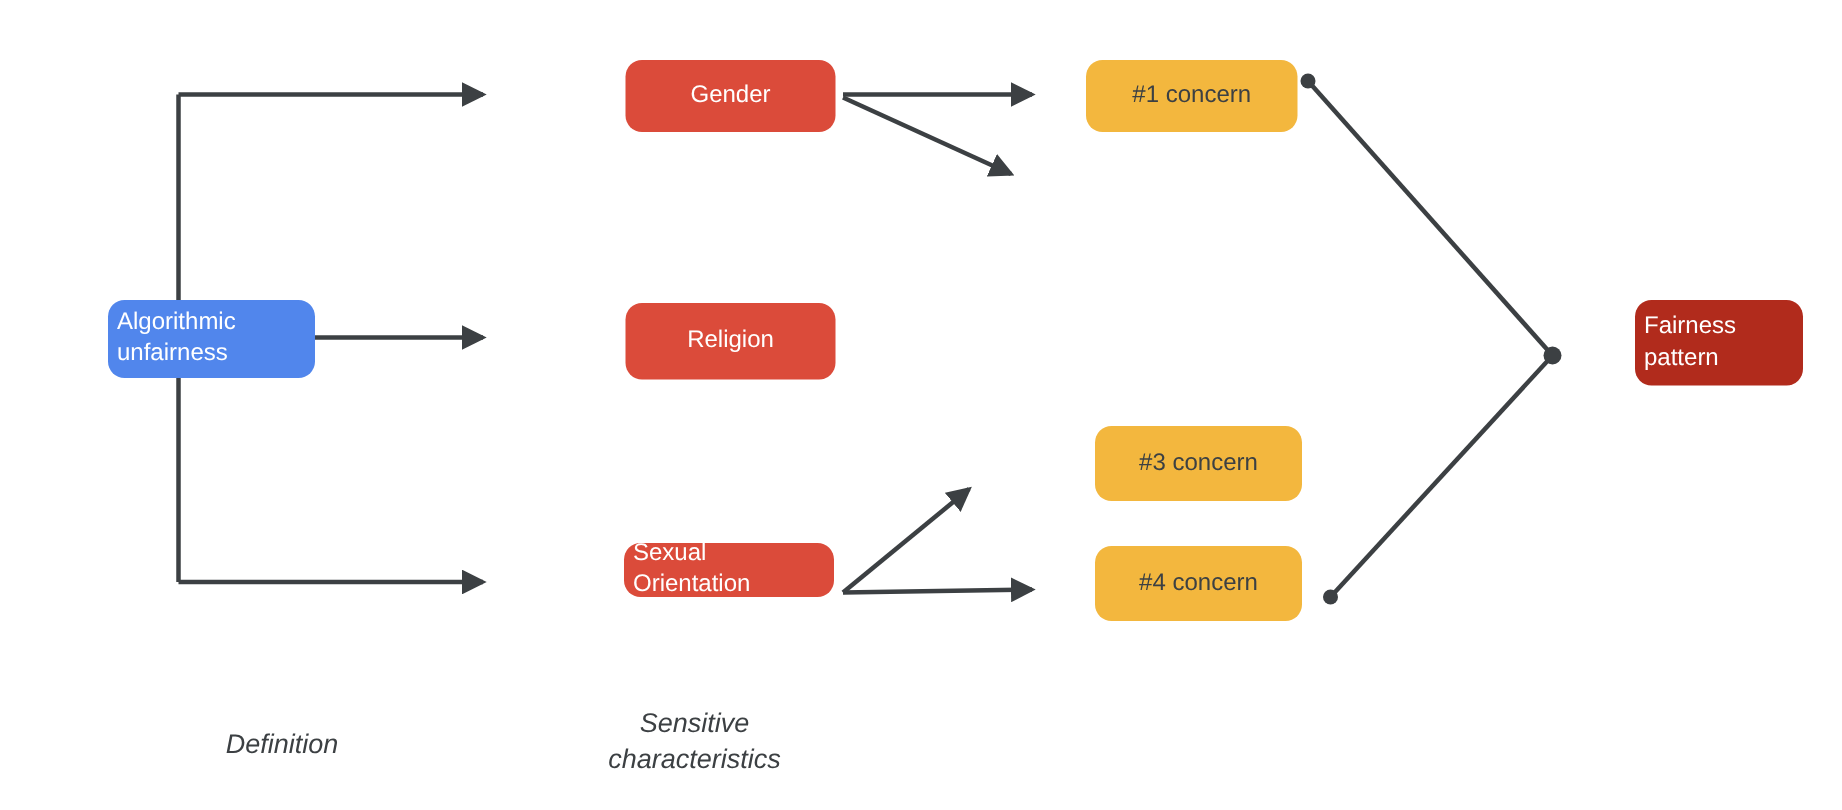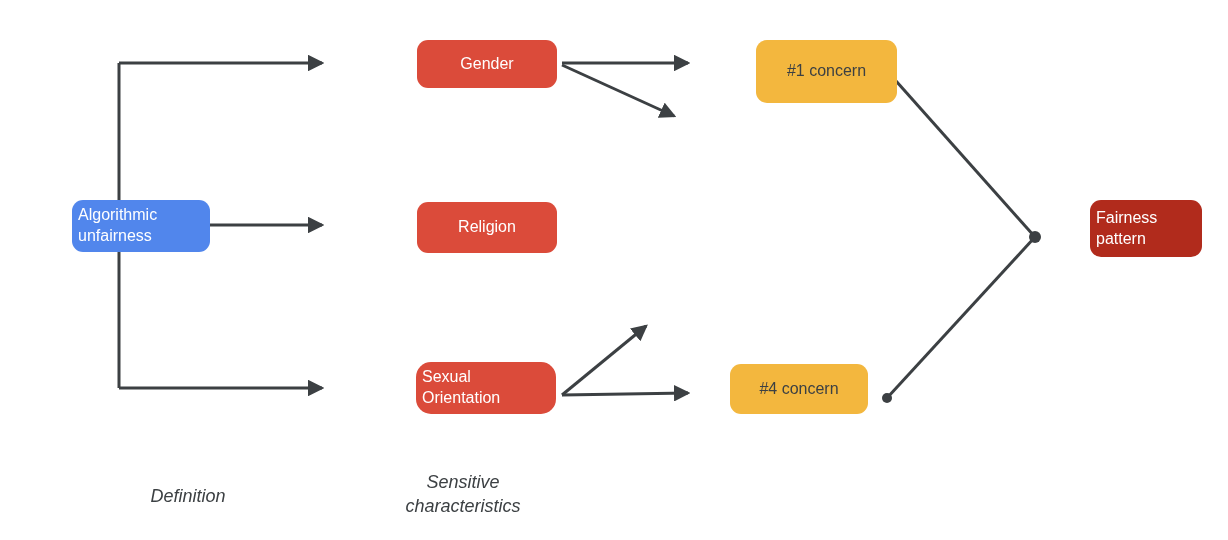--- a/index.html
+++ b/index.html
@@ -44,23 +44,23 @@
     line-height: 1.3;
     color: var(--node-text);
     z-index: 1;
     padding: 2px 6px;
     margin-left: 22px;
   }
   .node--definition { background: var(--definition-fill); left: 50px; top: 200px; width: 138px; height: 52px; }
   .node--characteristic { background: var(--characteristic-fill); }
   .node--gender { left: 395px; top: 40px; width: 140px; height: 48px; }
   .node--religion { left: 395px; top: 202px; width: 140px; height: 51px; }
-  .node--sexual-orientation { left: 394px; top: 362px; width: 140px; height: 52px; border-radius: 15px; }
+  .node--sexual-orientation { left: 394px; top: 362px; width: 140px; height: 36px; }
   .node--concern { background: var(--concern-fill); color: var(--concern-text); }
-  .node--concern1 { left: 734px; top: 40px; width: 141px; height: 63px; }
+  .node--concern1 { left: 702px; top: 40px; width: 141px; height: 48px; }
   .node--concern2 { left: 711px; top: 122px; width: 141px; height: 48px; }
   .node--concern3 { left: 708px; top: 284px; width: 138px; height: 50px; }
   .node--concern4 { left: 708px; top: 364px; width: 138px; height: 50px; }
   .node--pattern { background: var(--pattern-fill); left: 1068px; top: 200px; width: 112px; height: 57px; }
   .column-label {
     position: absolute;
     font-size: 18px;
     font-style: italic;
     color: var(--label-text);
     text-align: center;
@@ -105,20 +105,21 @@
 
   <div class="node node--characteristic node--gender">Gender</div>
 
   <div class="node node--characteristic node--religion">Religion</div>
 
   <div class="node node--characteristic node--sexual-orientation">Sexual Orientation</div>
 
   <div class="node node--concern node--concern1">#1 concern</div>
 
 
+  <div class="node node--concern node--concern3">#3 concern</div>
 
   <div class="node node--concern node--concern4">#4 concern</div>
 
   <div class="node node--pattern">Fairness pattern</div>
 
   <div class="column-label column-label--definition">Definition</div>
 
   <div class="column-label column-label--characteristics">Sensitive characteristics</div>
 
 

